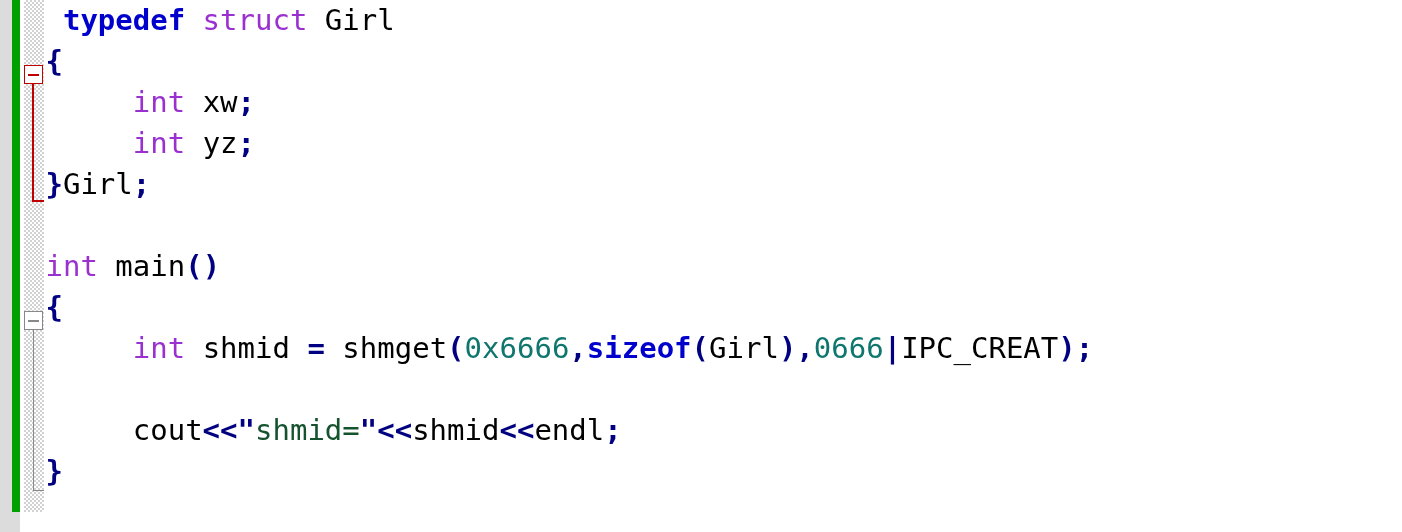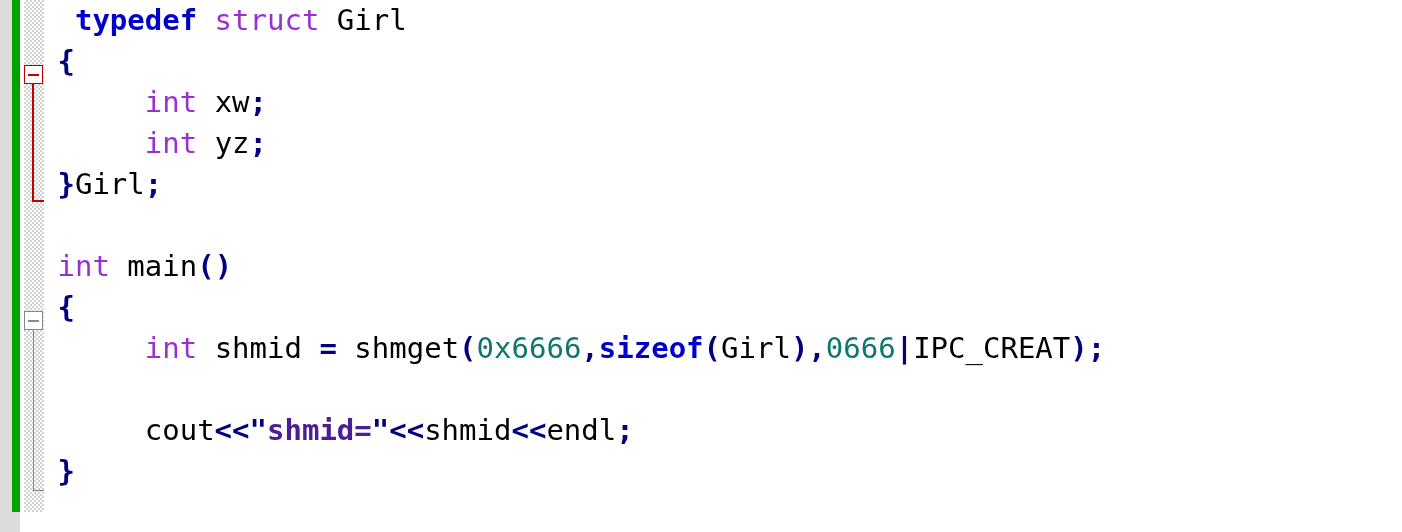--- a/index.html
+++ b/index.html
@@ -110,40 +110,40 @@
   .line-highlight {
     position: absolute;
     left: 44px;
     width: 1358px;
     height: 41px;
     background: #e4e4fb;
     z-index: 1;
   }
   .code-lines {
     position: absolute;
-    left: 40px; top: 0;
+    left: 28px; top: 0;
     z-index: 3;
     white-space: pre;
   }
   .code-line {
     height: 41px;
     line-height: 41px;
     font-size: 29px;
     letter-spacing: 0px;
     white-space: pre;
     color: #000000;
   }
 
   
   .tok-keyword   { color: #0000cd; font-weight: bold; }
   .tok-type      { color: #9b30d0; }
   .tok-ident     { color: #000000; }
   .tok-punct     { color: #000080; font-weight: bold; }
   .tok-number    { color: #0f766e; }
-  .tok-string    { color: #4c1d95; font-weight: bold; }
+  .tok-string    { color: #14532d; }
   .tok-plain     { color: #000000; }
 </style>
 </head>
 <body>
 
 <div id="editor-root">
 
   <div class="gutter-outer-margin"></div>
   <div class="change-bar"></div>
   <div class="change-bar-tail"></div>

